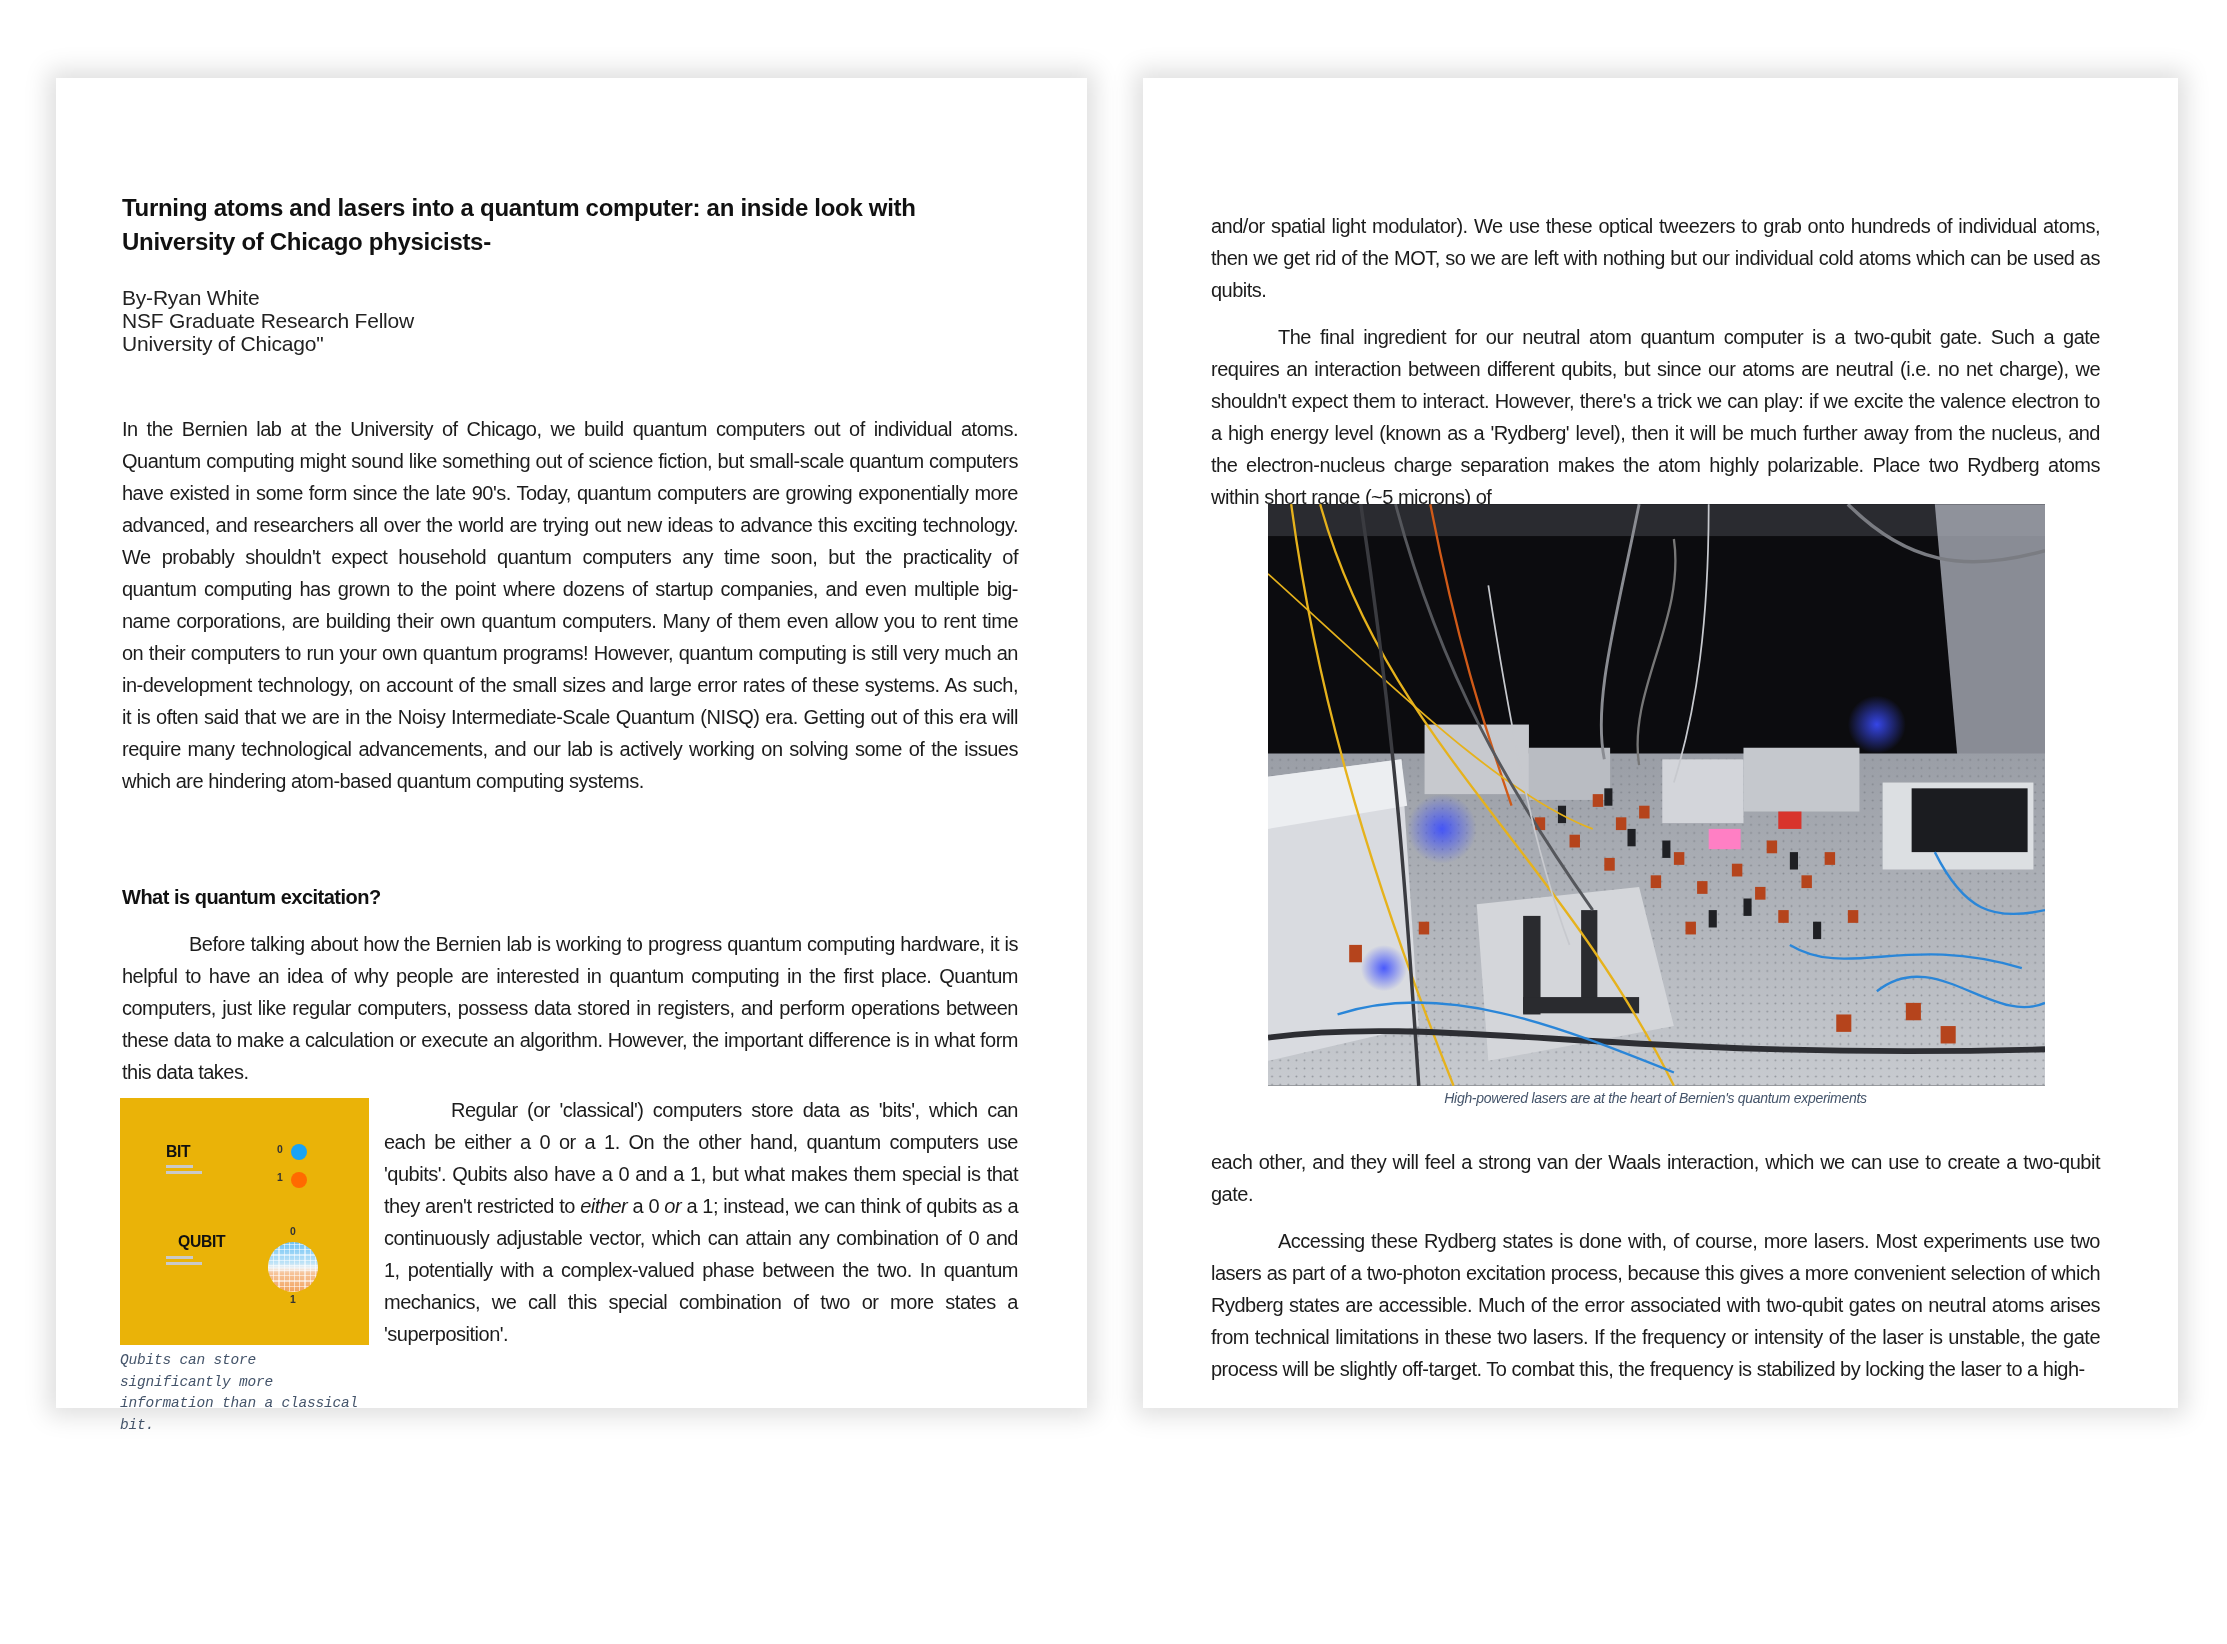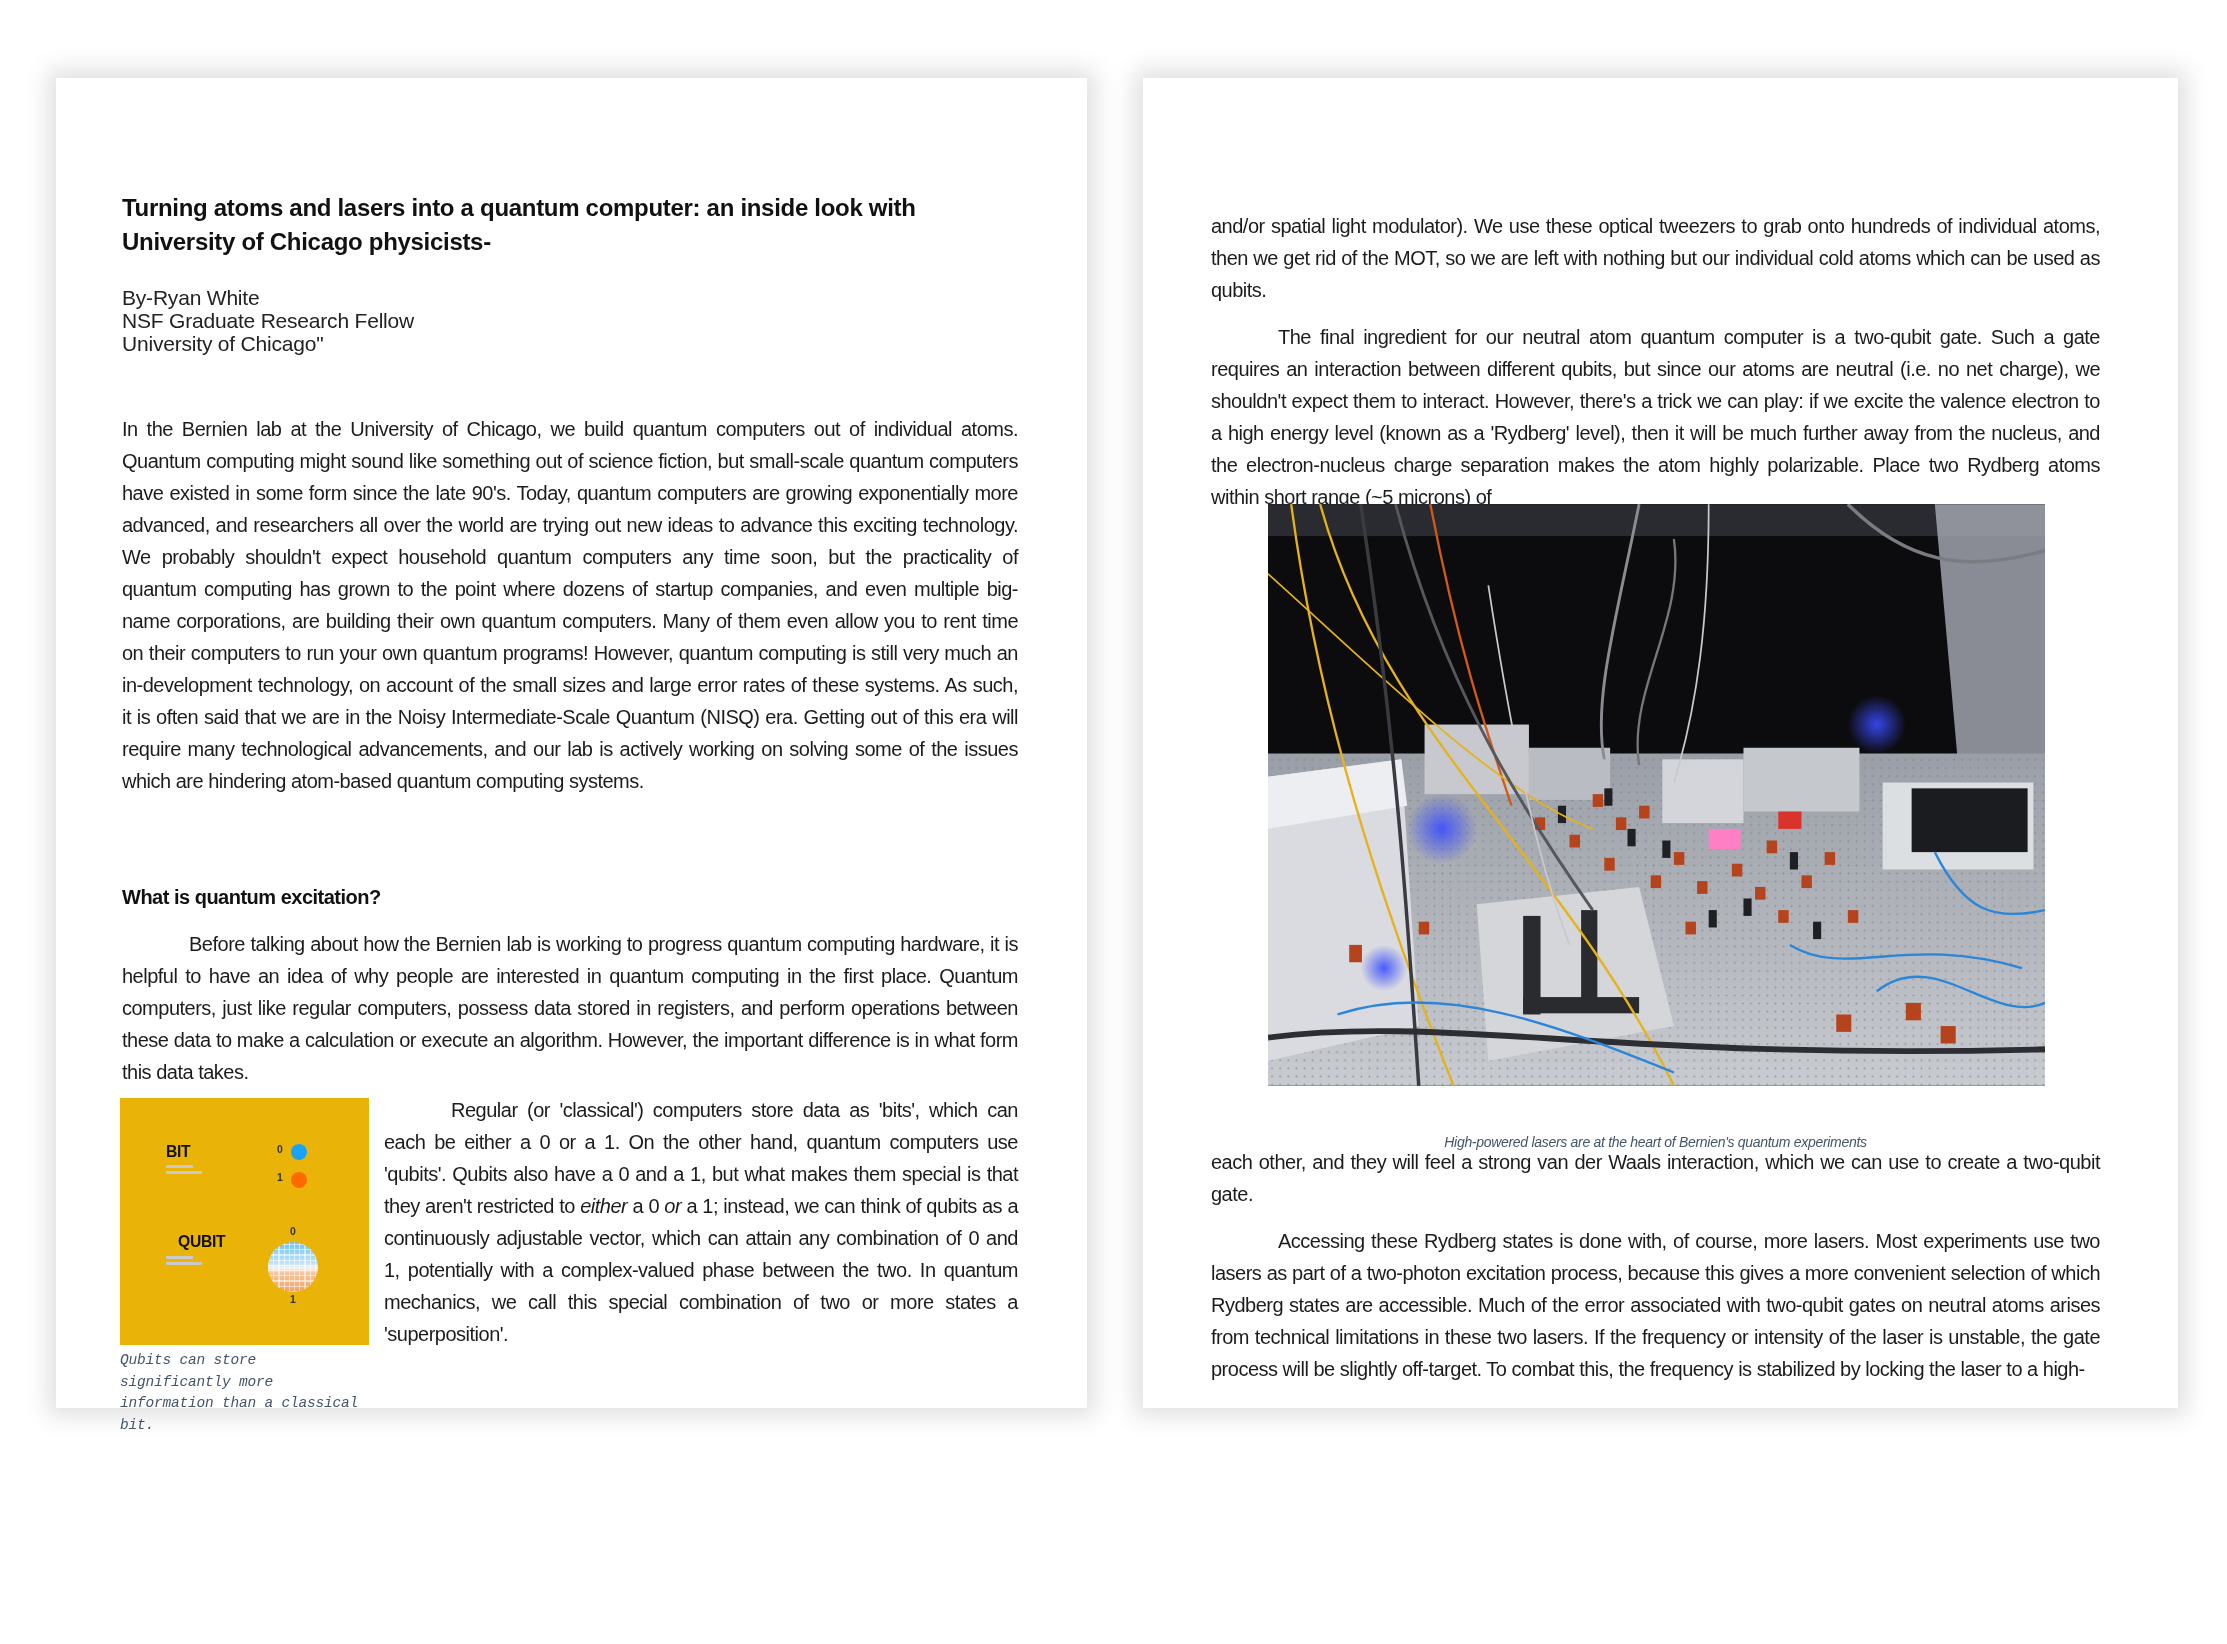--- a/index.html
+++ b/index.html
@@ -79,21 +79,21 @@
 
   
   .photo {
     position: absolute; left: 125px; top: 426px; width: 777px; height: 582px;
     overflow: hidden;
     background: #0d0d10;
   }
   .photo-caption {
     position: absolute; left: 68px; top: 1010px; width: 889px;
     text-align: center; font-style: italic; font-size: 14px; line-height: 21px;
-    color: #44546a; letter-spacing: -0.3px; margin-top: 44px;
+    color: #44546a; letter-spacing: -0.3px;
   }
 </style>
 </head>
 <body>
 
 <div class="page" id="page-left">
 
   <div class="title">Turning atoms and lasers into a quantum computer: an inside look with University of Chicago physicists-</div>
 
   <div class="byline">

